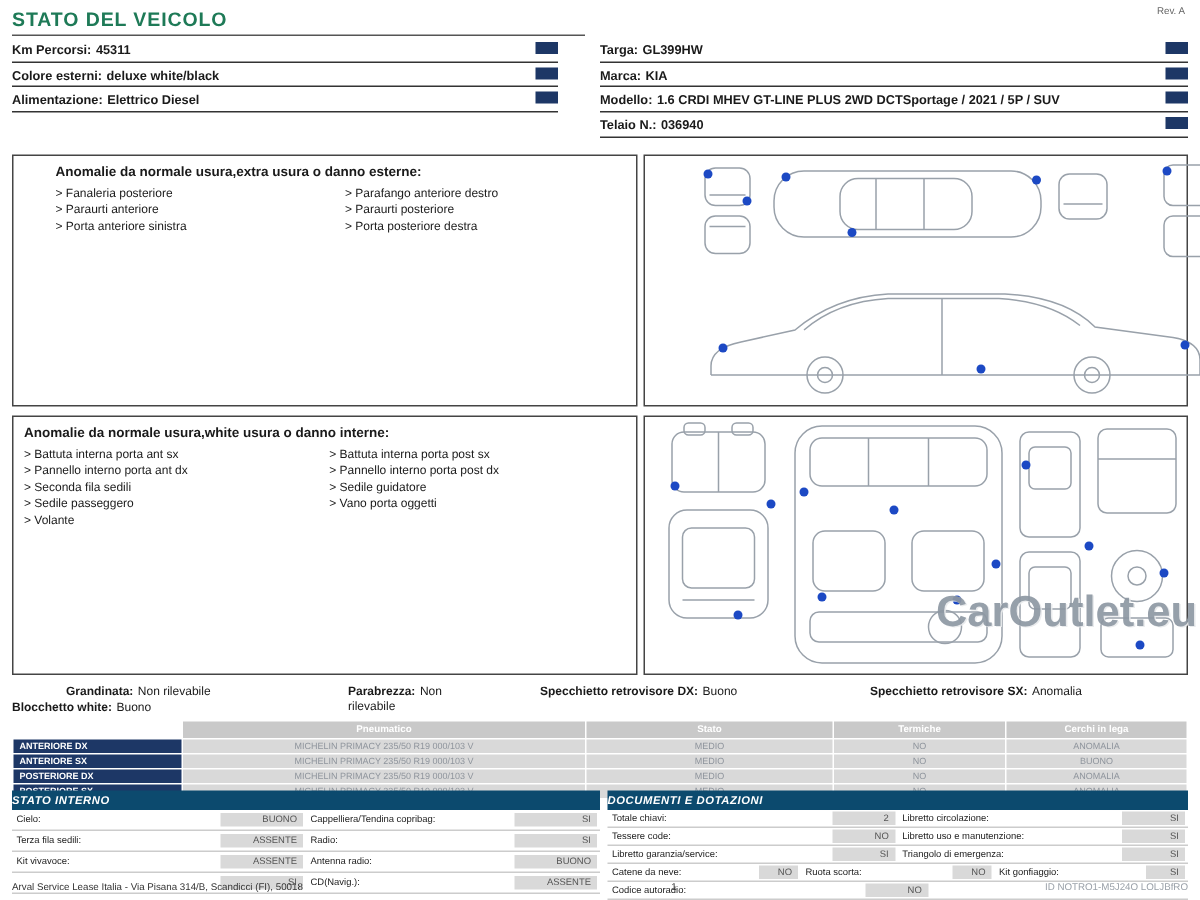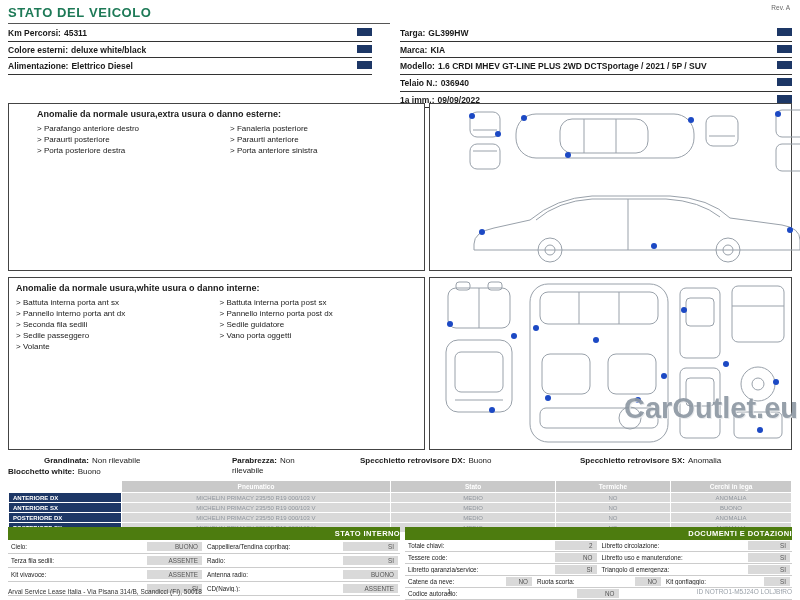--- a/index.html
+++ b/index.html
@@ -38,22 +38,22 @@
   .tires th { background:#c9c9c9; color:#fff; font-size:6.5px; font-weight:bold; padding:2px 0; text-align:center; }
   .tires th.blank { background:transparent; }
   .tires td.pos { background:#1d3766; color:#fff; font-size:6px; font-weight:bold; padding:1.5px 4px; }
   .tires td.val { background:#d9d9d9; color:#8f959d; font-size:6px; text-align:center; padding:1.5px 2px;
                   white-space:nowrap; overflow:hidden; }
   .c1{width:112px}.c2{width:268px}.c3{width:164px}.c4{width:114px}.c5{width:120px}
 
   .bt { position:absolute; top:527px; }
   .bt-left  { left:8px;  width:392px; }
   .bt-right { left:405px; width:387px; }
-  .bt-header { background:#4d7c0f; color:#fff; font-weight:bold; font-size:7.5px; text-align:right;
-               padding:2px 0; letter-spacing:.4px; }
+  .bt-header { background:#0c4a6e; color:#fff; font-weight:bold; font-size:7.5px; text-align:left;
+               padding:2px 0; letter-spacing:.4px;font-style:italic; }
   .bt-row { display:flex; align-items:center; border-bottom:1px solid #ccc; font-size:6.3px; }
   .bt-left .bt-row { padding:2px 0; }
   .bt-right .bt-row { padding:1px 0; }
   .bt-label { flex:1; padding:0 3px; color:#222; white-space:nowrap; overflow:hidden; }
   .bt-val { width:55px; background:#d9d9d9; color:#555; text-align:right; padding:1px 4px; margin-right:2px;
             white-space:nowrap; }
   .bt-right .bt-val { width:42px; }
   .bt-val.small { width:26px; }
 
   .footer { position:absolute; top:588px; left:8px; width:784px; display:flex; justify-content:space-between;
@@ -98,38 +98,34 @@
       <span class="chip"></span>
     </div>
     <div class="info-row wide">
       <span class="lbl">Modello:</span><span class="val">1.6 CRDI MHEV GT-LINE PLUS 2WD DCTSportage / 2021 / 5P / SUV</span>
       <span class="chip"></span>
     </div>
     <div class="info-row">
       <span class="lbl">Telaio N.:</span><span class="val">036940</span>
       <span class="chip"></span>
     </div>
-    <div class="info-row">
-      <span class="lbl">1a imm.:</span><span class="val">09/09/2022</span>
-      <span class="chip"></span>
-    </div>
   </div>
 
   <div class="sec-text ext-text">
     <div class="sec-title">Anomalie da normale usura,extra usura o danno esterne:</div>
     <div class="sec-cols">
       <ul>
+        <li>&gt; Fanaleria posteriore</li>
+        <li>&gt; Paraurti anteriore</li>
+        <li>&gt; Porta anteriore sinistra</li>
+      </ul>
+      <ul>
         <li>&gt; Parafango anteriore destro</li>
         <li>&gt; Paraurti posteriore</li>
         <li>&gt; Porta posteriore destra</li>
-      </ul>
-      <ul>
-        <li>&gt; Fanaleria posteriore</li>
-        <li>&gt; Paraurti anteriore</li>
-        <li>&gt; Porta anteriore sinistra</li>
       </ul>
     </div>
   </div>
 
   <div class="sec-diagram ext-diag">
     <svg width="361" height="166" viewBox="0 0 361 166">
       <g stroke="#99a1aa" fill="none" stroke-width="1">
         <rect x="12" y="8" width="30" height="25" rx="7"></rect>
           <line x1="15" y1="26" x2="39" y2="26"></line>
         <rect x="12" y="40" width="30" height="25" rx="7"></rect>

